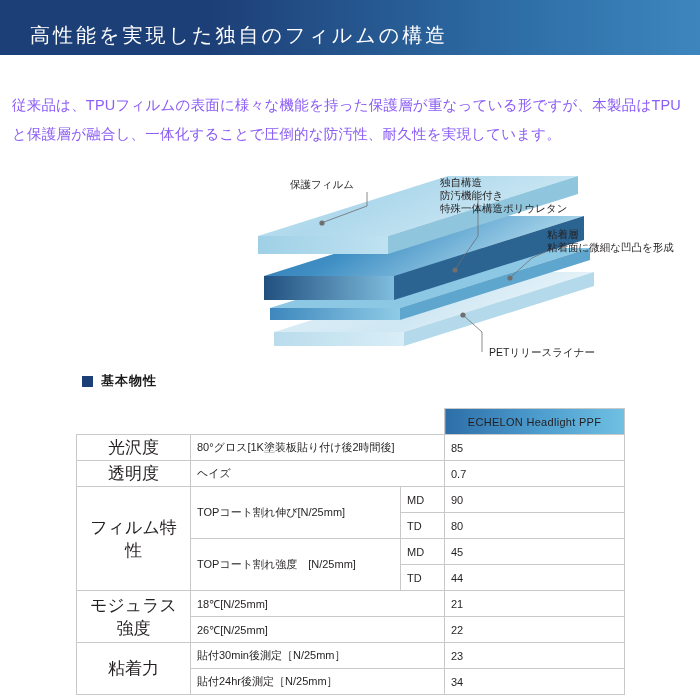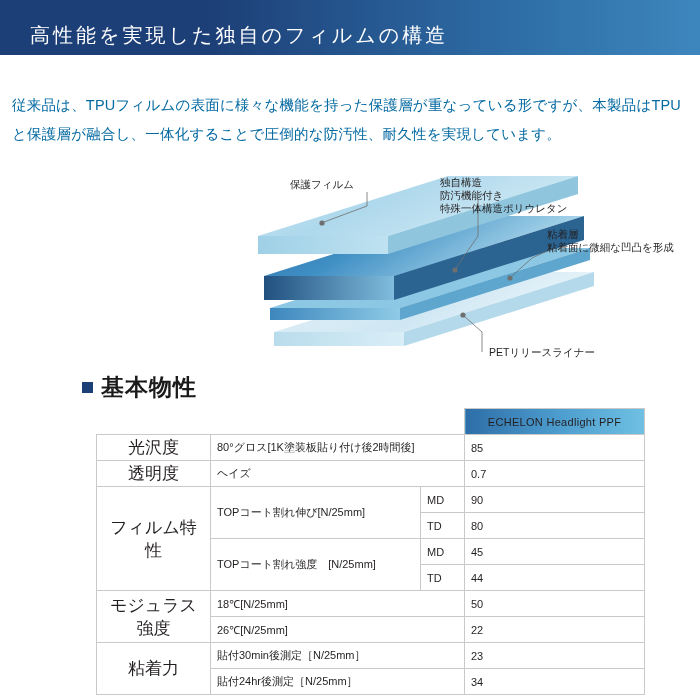--- a/index.html
+++ b/index.html
@@ -35,21 +35,21 @@
 
   
   .intro {
     position: absolute;
     left: 12px;
     top: 76px;
     width: 676px;
     font-size: 14.5px;
     line-height: 2.0;
     letter-spacing: 0.2px;
-    color: #0369a1;
+    color: #8b5cf6;
   }
 
   
   .diagram {
     position: absolute;
     left: 12px;
     top: 160px;
     width: 700px;
     height: 205px;
   }
@@ -63,39 +63,38 @@
     display: flex;
     align-items: center;
     gap: 8px;
   }
   .section-heading .sq {
     width: 11px; height: 11px;
     background: #1d3f77;
     display: inline-block;
   }
   .section-heading .txt {
-    font-size: 23px;
+    font-size: 13px;
     font-weight: bold;
     letter-spacing: 1px;
     color: #1a1a1a;
   }
 
   
   .spec-table-wrap {
     position: absolute;
     left: 76px;
     top: 408px;
     width: 548px;
   }
   table.spec {
     border-collapse: collapse;
     width: 548px;
     font-size: 11px;
     table-layout: fixed;
-    margin-left: 20px;
   }
   table.spec td, table.spec th {
     border: 1px solid #c9c9c9;
     padding: 0 6px;
     height: 26px;
     font-weight: normal;
     color: #231f20;
     vertical-align: middle;
   }
   .c-head-blank { border: none !important; background: #ffffff; }
@@ -261,21 +260,21 @@
       </tr>
 
       <tr>
         <td class="dir">TD</td>
         <td class="val">44</td>
       </tr>
 
       <tr>
         <td class="cat" rowspan="2">モジュラス強度</td>
         <td class="desc" colspan="2">18℃[N/25mm]</td>
-        <td class="val">50</td>
+        <td class="val">21</td>
       </tr>
 
       <tr>
         <td class="desc" colspan="2">26℃[N/25mm]</td>
         <td class="val">22</td>
       </tr>
 
       <tr>
         <td class="cat" rowspan="2">粘着力</td>
         <td class="desc" colspan="2">貼付30min後測定［N/25mm］</td>

